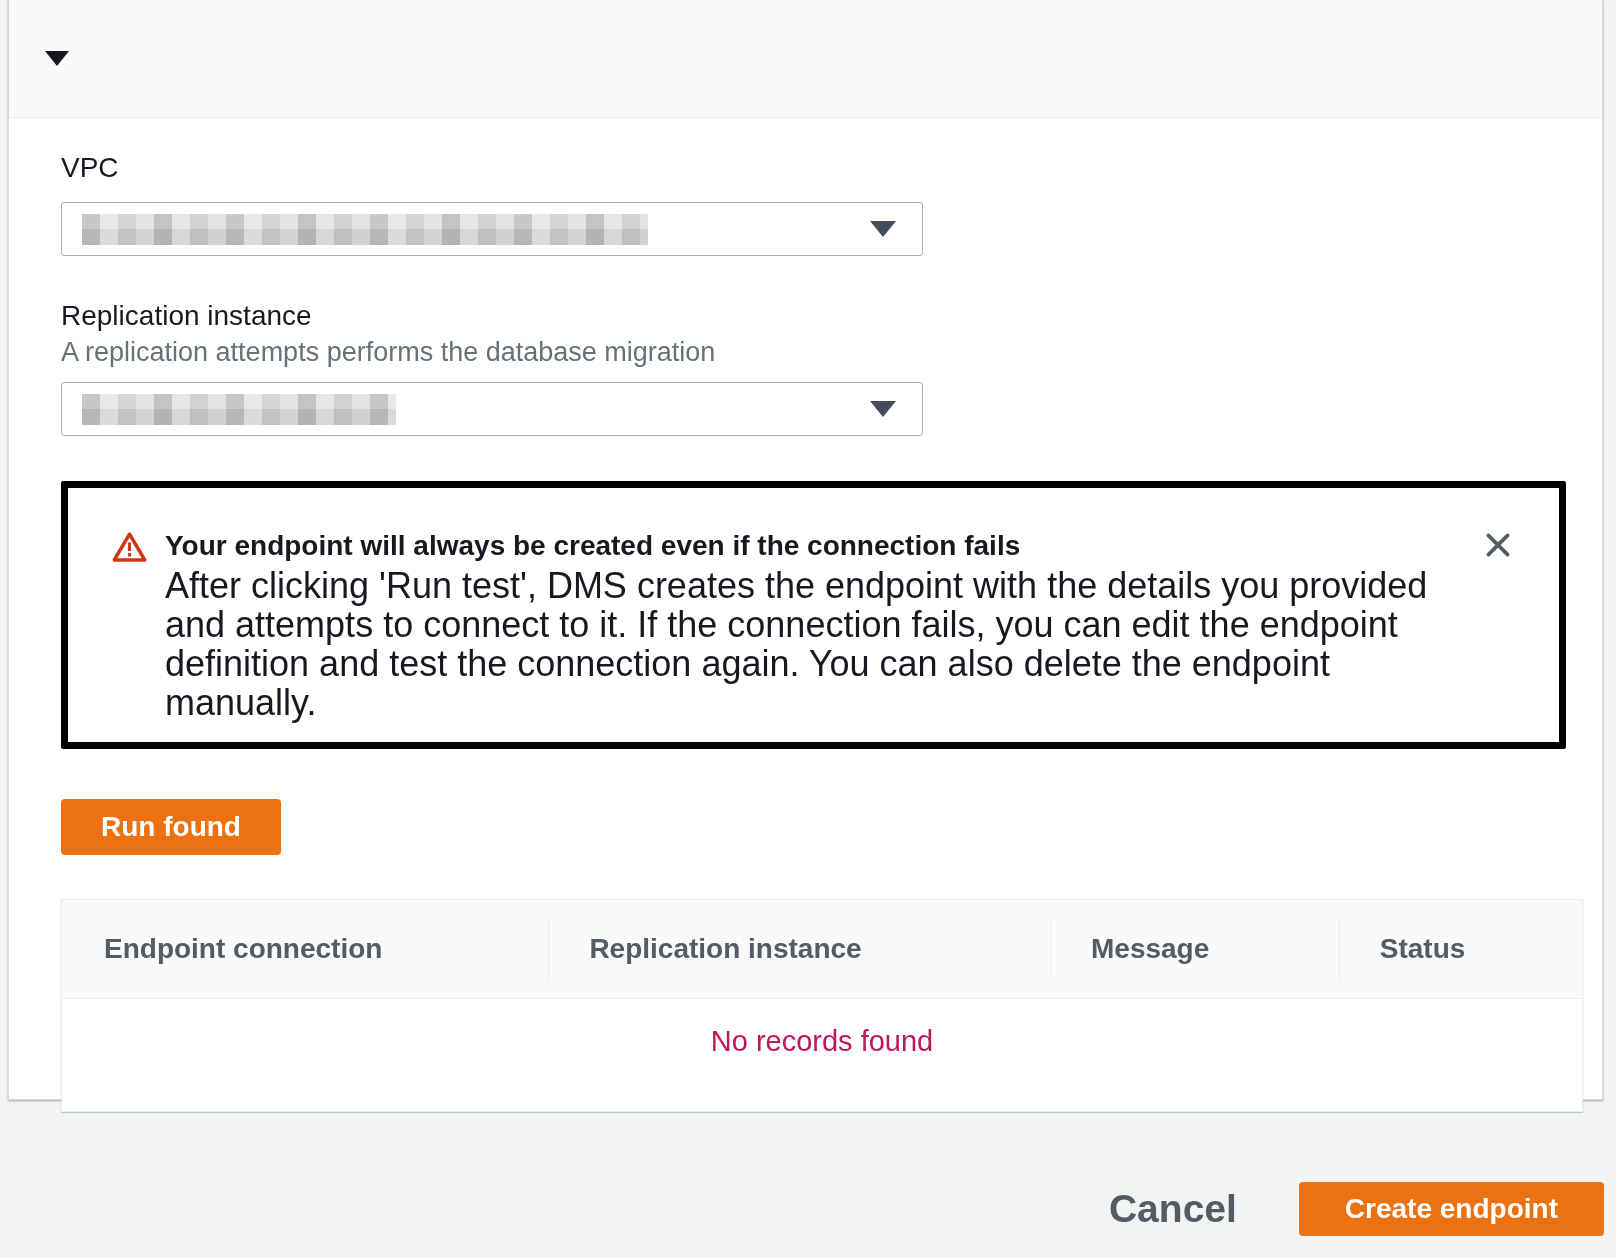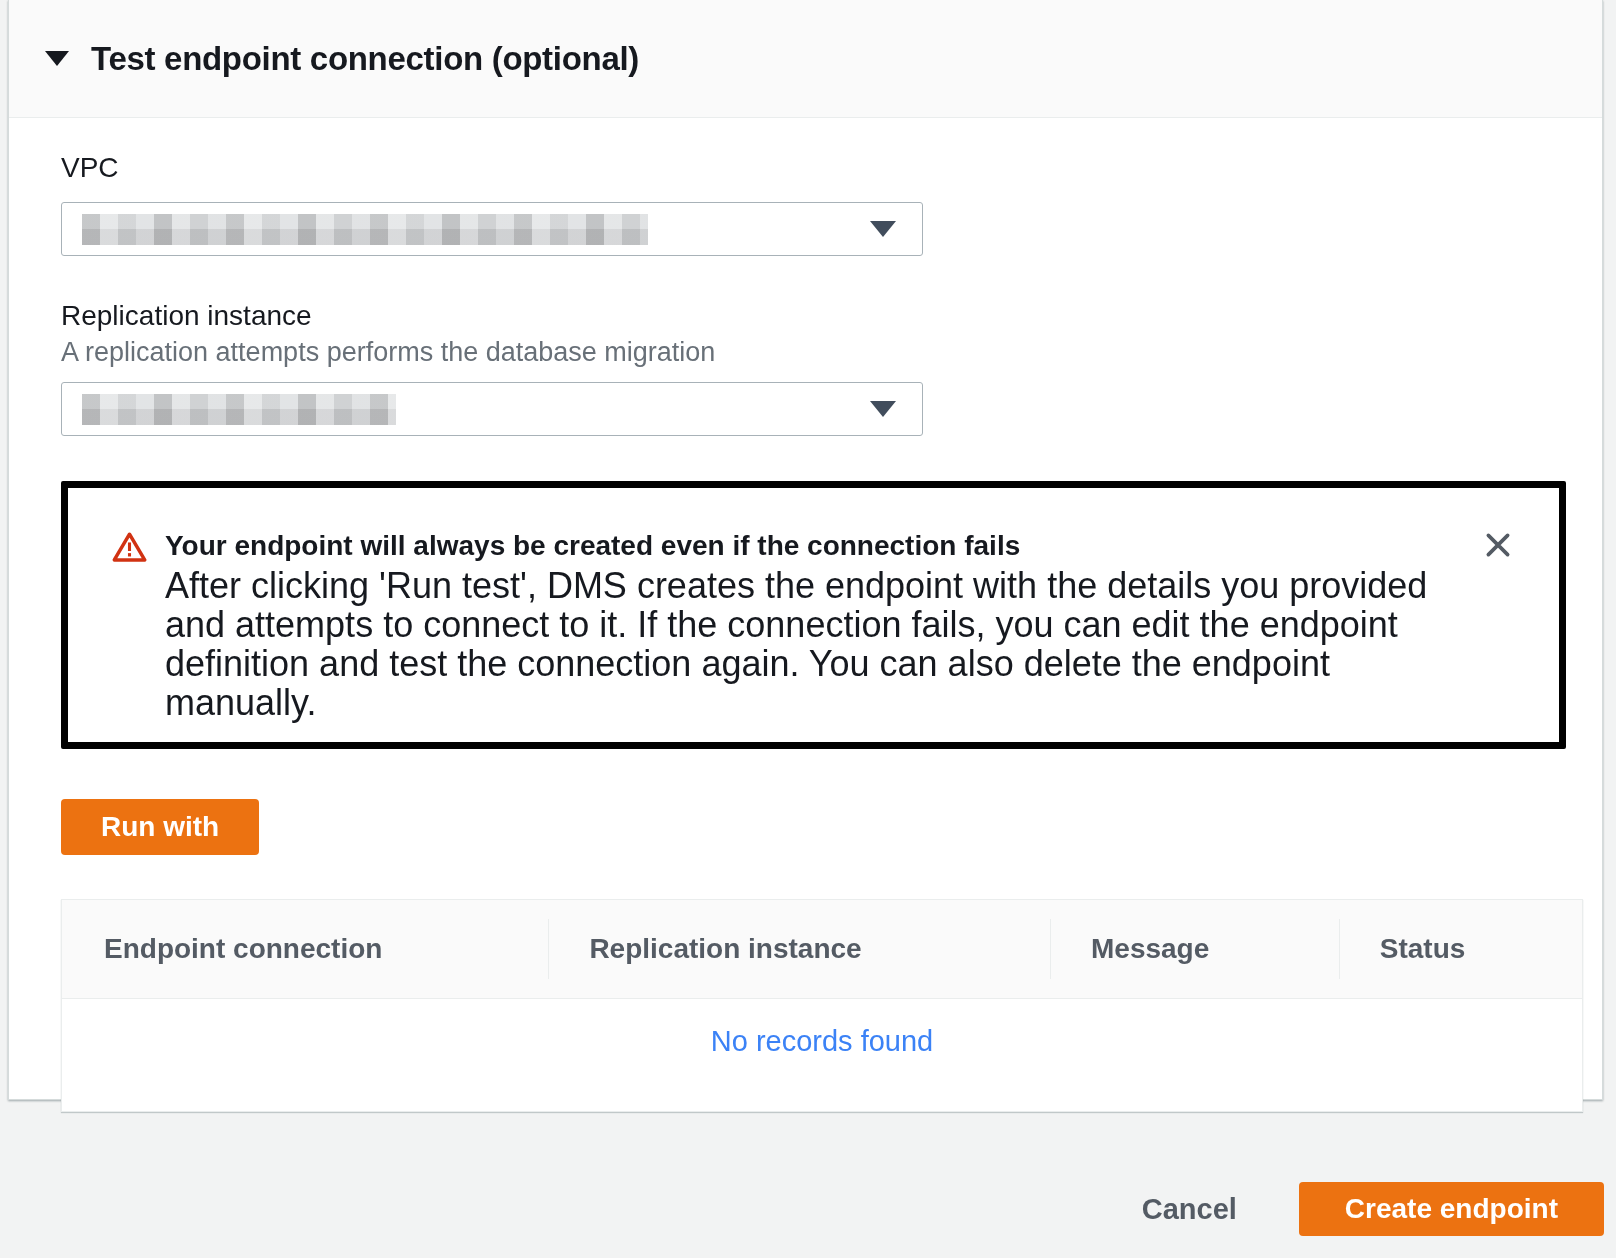--- a/index.html
+++ b/index.html
@@ -141,47 +141,46 @@
   .th + .th { border-left:1px solid #eaeded; }
   .th-c1 { width:32%; padding-left:42px; }
   .th-c2 { width:33%; }
   .th-c3 { width:16%; }
   .th-c4 { width:19%; }
   .tbody { height:112px; background:#fff; }
   .empty-msg {
     text-align:center;
     padding-top:26px;
     font-size:29px;
-    color:#3b82f6;
+    color:#be185d;
   }
 
   
   .footer {
     display:flex;
     justify-content:flex-end;
     align-items:center;
     padding:82px 12px 0 0;
   }
   .cancel-link {
     background:none; border:none;
     font-family:"Liberation Sans", sans-serif;
-    font-size:29px; font-weight:700; color:#545b64;
+    font-size:39px; font-weight:700; color:#545b64;
     margin-right:62px;
     cursor:pointer;
   }
   .create-btn { height:54px; padding:0 46px; }
 </style>
 </head>
 <body>
 
 <div class="card">
 
   <div class="card-header">
     <span class="collapse-caret"></span>
-    <h2 class="section-title">Test endpoint connection (optional)</h2>
   </div>
 
   <div class="card-body">
 
     <div class="field field-vpc">
       <div class="field-label">VPC</div>
       <div class="select">
         <span class="redact redact-vpc"></span>
         <span class="select-caret"></span>
       </div>
@@ -208,21 +207,21 @@
         <div class="alert-title">Your endpoint will always be created even if the connection fails</div>
         <div class="alert-body">After clicking 'Run test', DMS creates the endpoint with the details you provided and attempts to connect to it. If the connection fails, you can edit the endpoint definition and test the connection again. You can also delete the endpoint manually.</div>
       </div>
       <button class="alert-close">
         <svg width="34" height="34" viewBox="0 0 24 24">
           <path d="M5.2 5.2 L18.8 18.8 M18.8 5.2 L5.2 18.8" stroke="#545b64" stroke-width="2.6" fill="none" stroke-linecap="round"></path>
         </svg>
       </button>
     </div>
 
-    <button class="btn-primary run-test">Run with</button>
+    <button class="btn-primary run-test">Run found</button>
 
     <div class="table">
       <div class="thead">
         <div class="th th-c1">Endpoint connection</div>
         <div class="th th-c2">Replication instance</div>
         <div class="th th-c4">Message</div>
         <div class="th th-c3">Status</div>
       </div>
       <div class="tbody">
         <div class="empty-msg">No records found</div>

